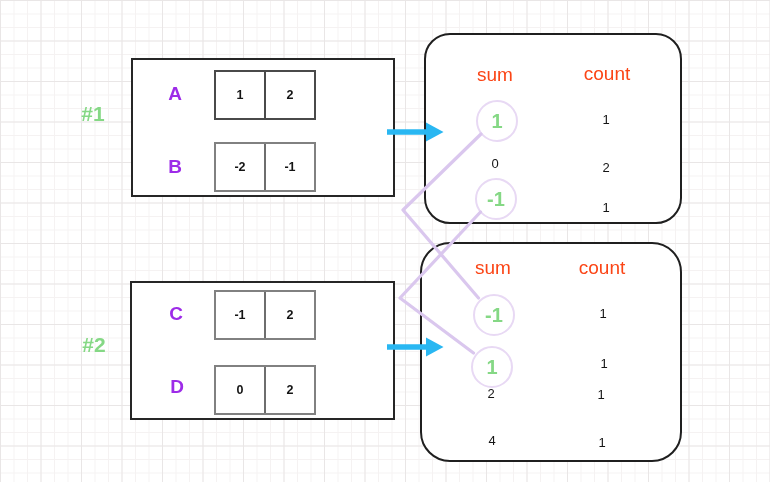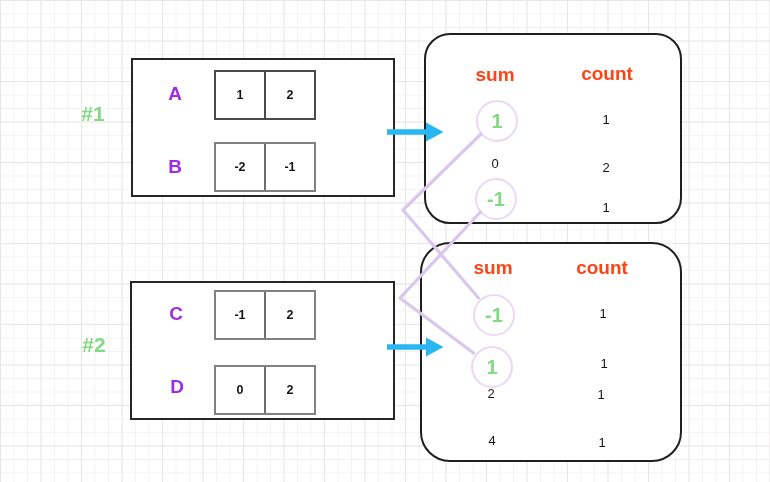--- a/index.html
+++ b/index.html
@@ -21,21 +21,21 @@
   .arr-name{color:#9d2be8;font-size:19px;font-weight:700;}
   .cells{position:absolute;display:flex;background:#fff;width:102px;height:50px;}
   .cells-dark{border:2.5px solid #4a4a4a;}
   .cells-dark .cell+.cell{border-left:2.5px solid #4a4a4a;}
   .cells-gray{border:2.5px solid #818181;}
   .cells-gray .cell+.cell{border-left:2px solid #6e6e6e;}
   .cell{flex:1;display:flex;align-items:center;justify-content:center;font-size:12.5px;font-weight:600;color:#141414;}
   .panel{position:absolute;background:#fff;border:2px solid #1f1f1f;}
   #panel1{left:424px;top:33px;width:258px;height:191px;border-radius:26px;}
   #panel2{left:420px;top:242px;width:262px;height:220px;border-radius:30px;}
-  .hdr{color:#fb4516;font-size:19px;font-weight:700;text-align:right;}
+  .hdr{color:#fb4516;font-size:19px;font-weight:400;text-align:right;}
   .tval{color:#141414;font-size:13px;font-weight:500;}
   .circled{width:42px;height:42px;border:2px solid #e8d9f4;border-radius:50%;color:#85d885;font-size:20px;font-weight:600;}
   .overlay{position:absolute;left:0;top:0;pointer-events:none;}
   .connector{fill:none;stroke:#dac7ee;stroke-width:3.2;stroke-linejoin:round;stroke-linecap:round;}
   .arrow-line{stroke:#29b7f2;stroke-width:5.5;}
   .arrow-head{fill:#29b7f2;}
 </style>
 </head>
 <body>
 

